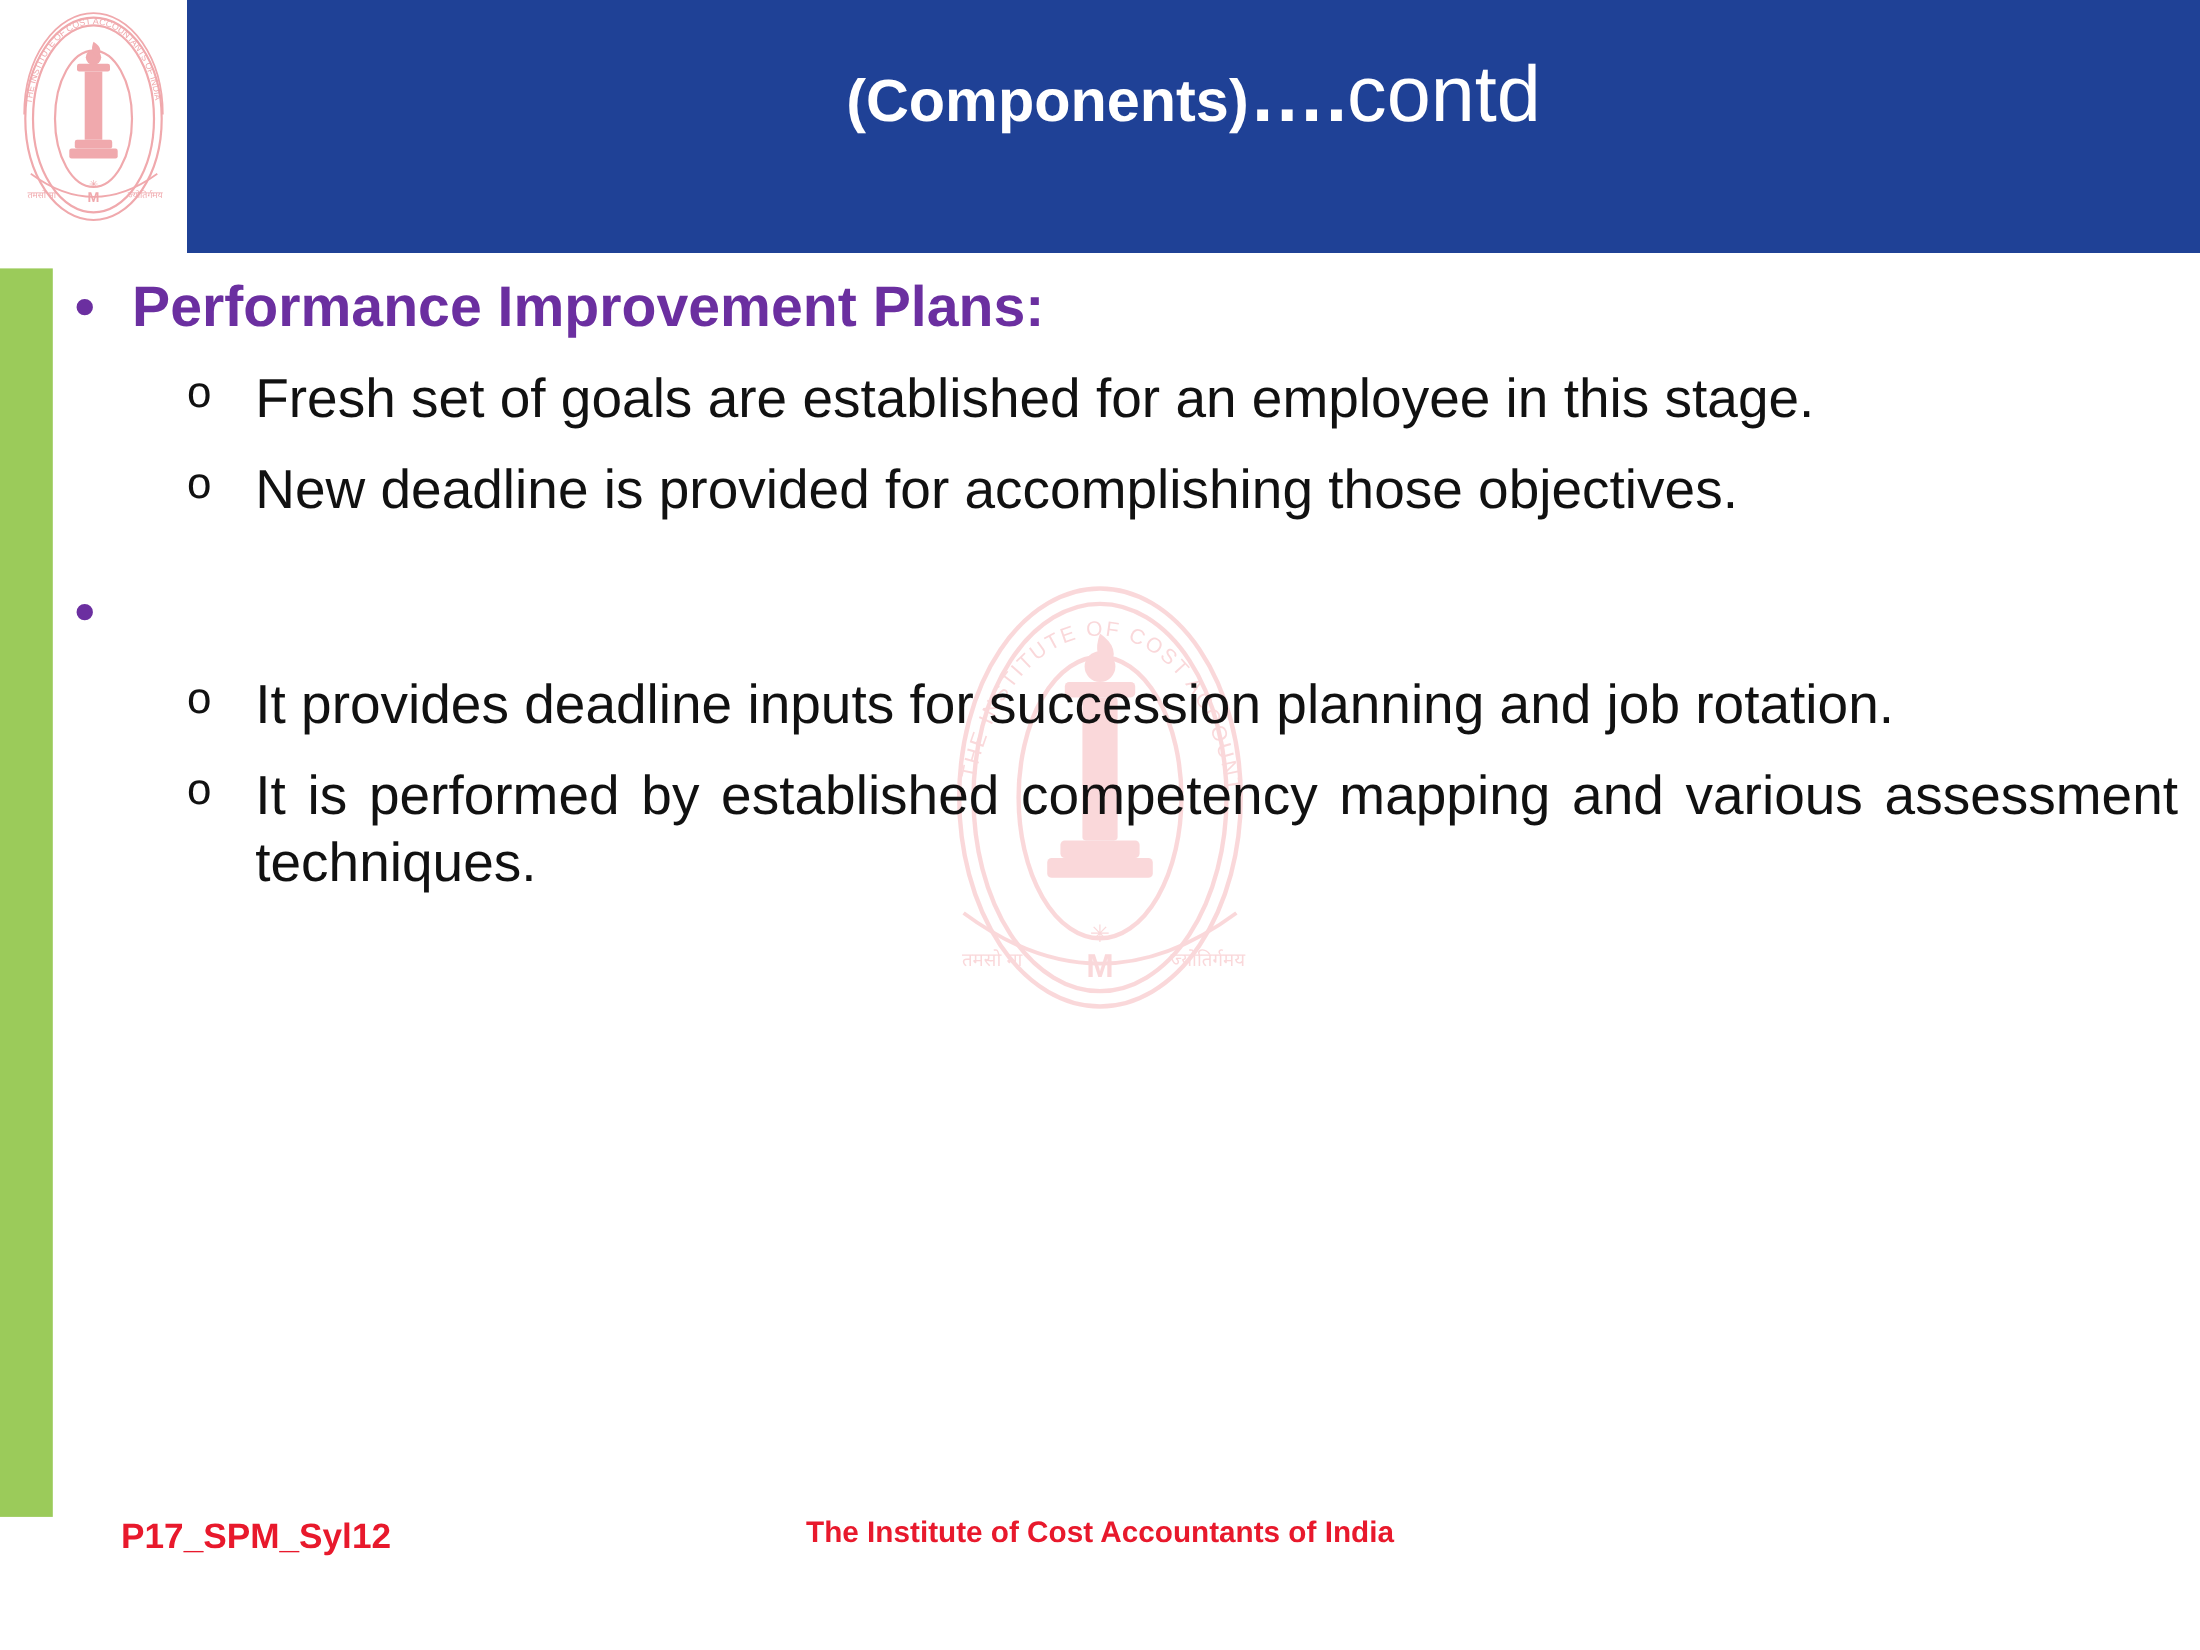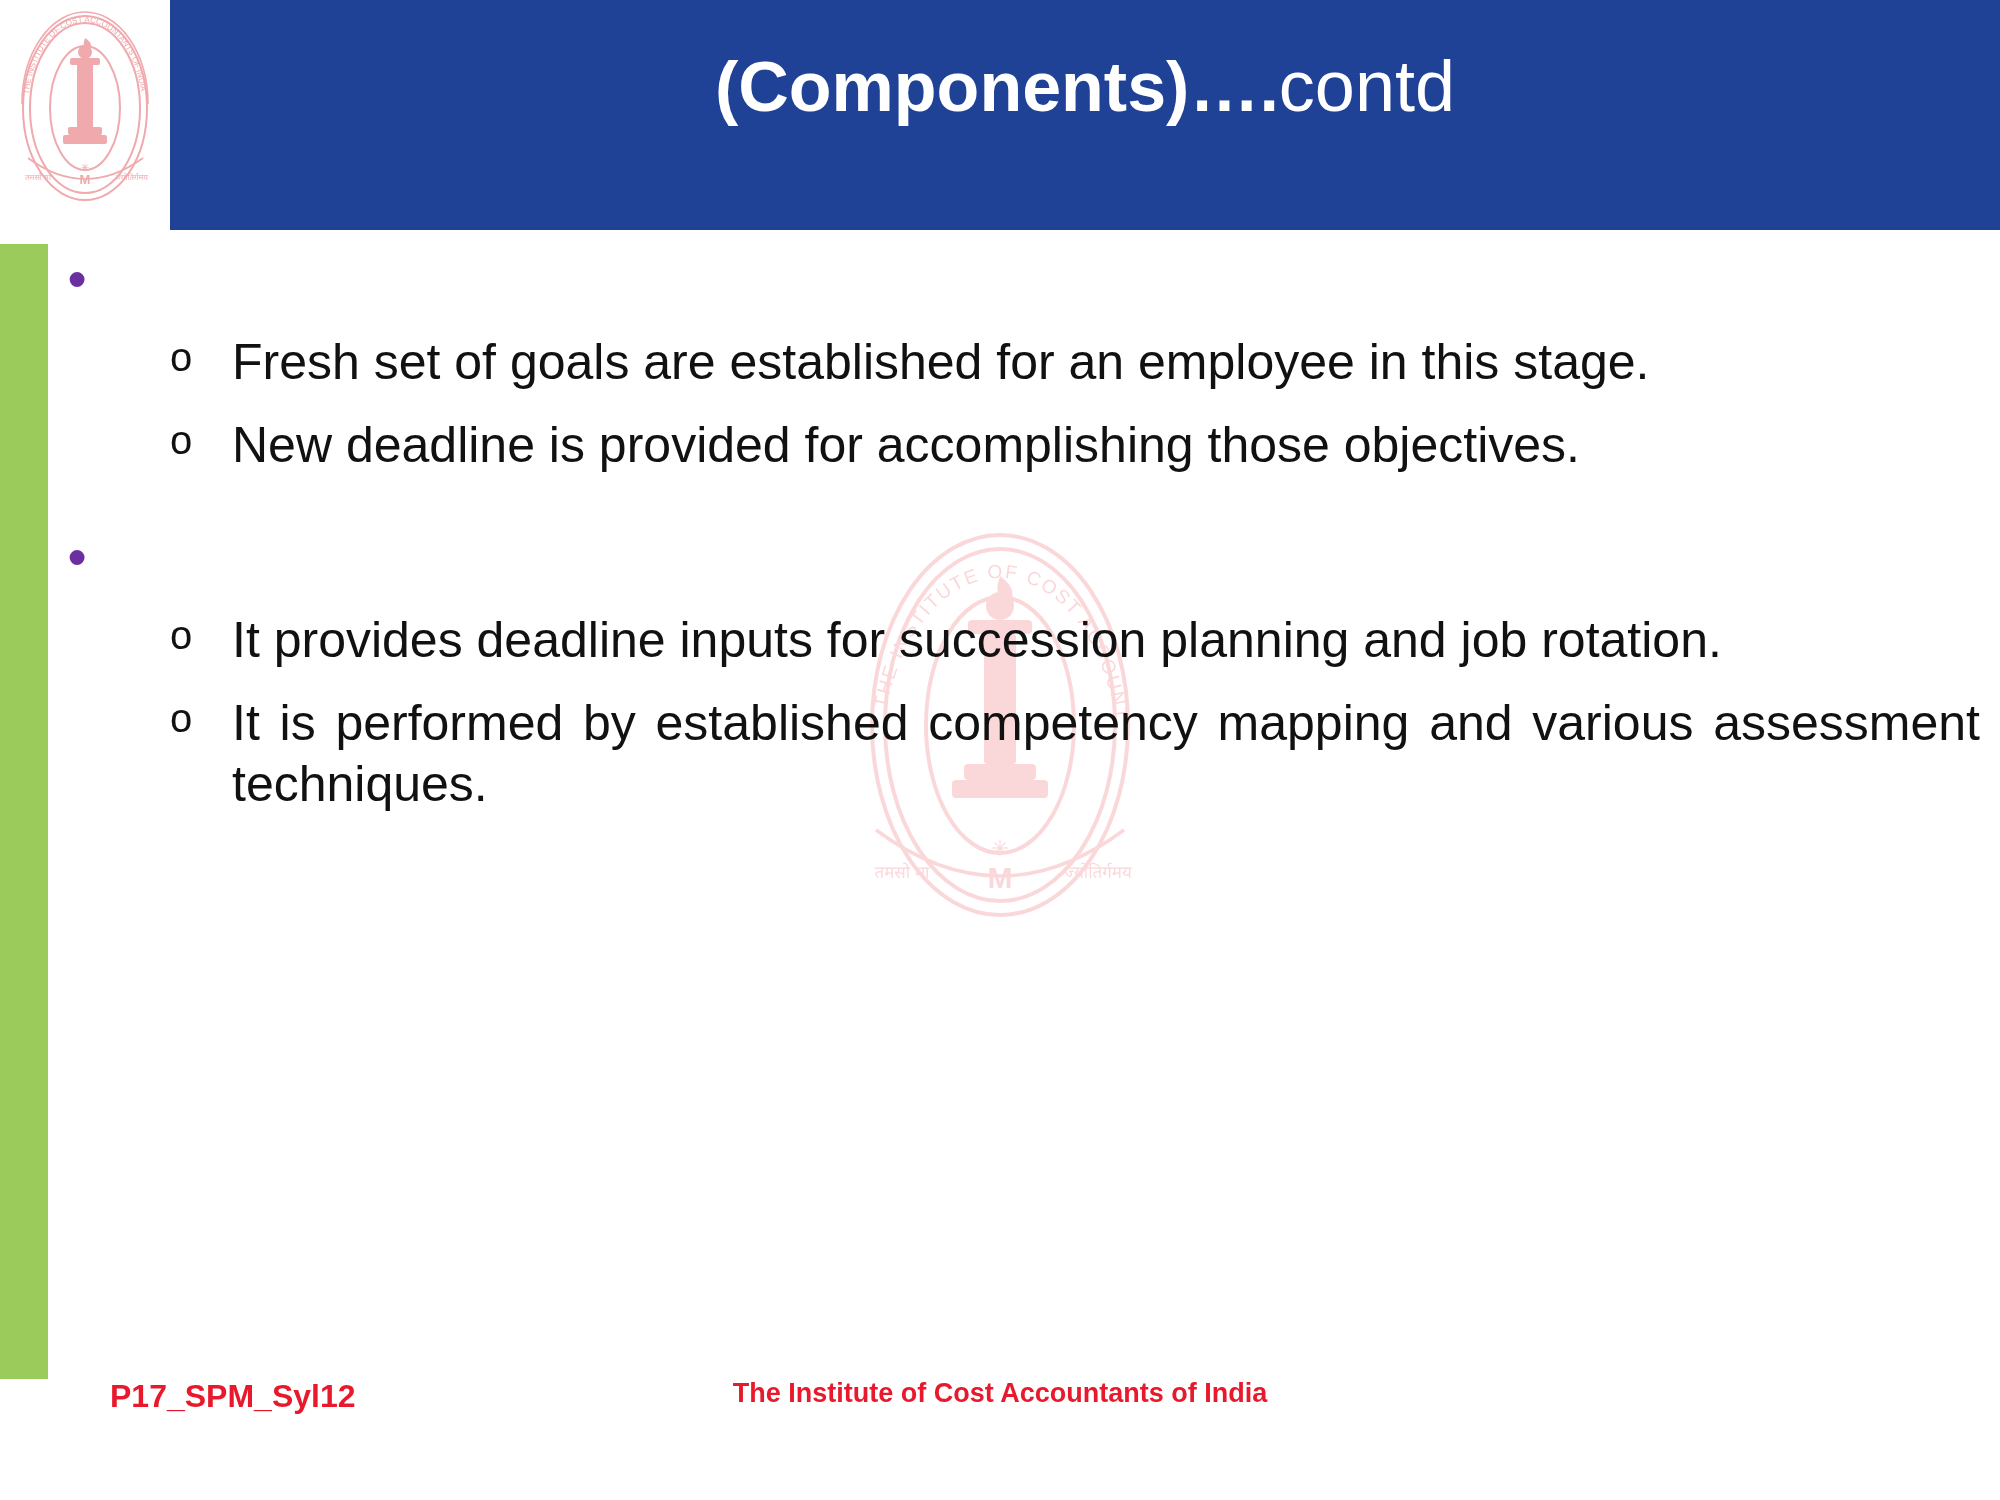--- a/index.html
+++ b/index.html
@@ -35,21 +35,21 @@
     left: 170px;
     top: 50px;
     width: 1830px;
     text-align: center;
     color: #ffffff;
     font-weight: bold;
     line-height: 1.0;
     white-space: nowrap;
   }
   .header-title .t-main {
-    font-size: 70px;
+    font-size: 54px;
     letter-spacing: 0px;
   }
   .header-title .t-dots {
     font-size: 70px;
   }
   .header-title .t-contd {
     font-size: 72px;
     font-weight: normal;
   }
 
@@ -247,20 +247,21 @@
       <text font-size="19" letter-spacing="2">
         <textPath href="#arcTop2" startOffset="4%">THE INSTITUTE OF COST ACCOUNTANTS OF INDIA</textPath>
       </text>
     </g>
   </svg>
 
   <div class="content">
 
     <div class="bullet-lv1">
       <span class="dot">•</span>
+      <span class="txt">Performance Improvement Plans:</span>
     </div>
 
     <div class="bullet-lv2">
       <span class="circ">o</span>
       <span class="txt">Fresh set of goals are established for an employee in this stage.</span>
     </div>
 
     <div class="bullet-lv2">
       <span class="circ">o</span>
       <span class="txt">New deadline is provided for accomplishing those objectives.</span>

